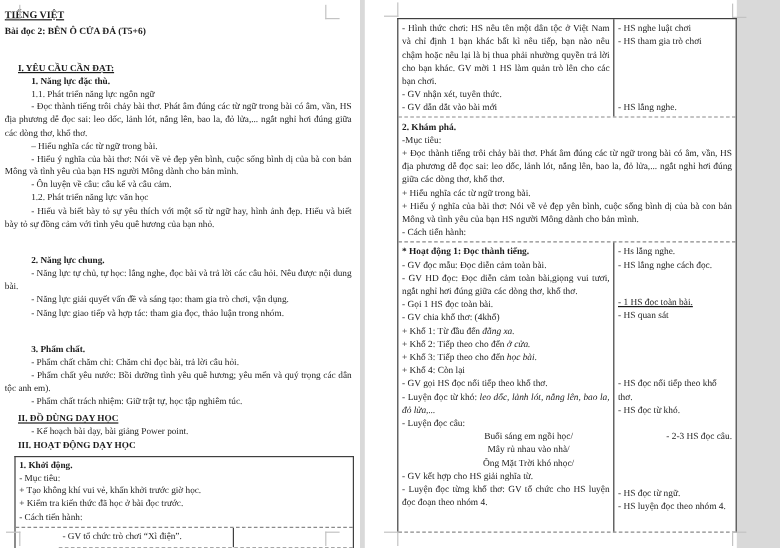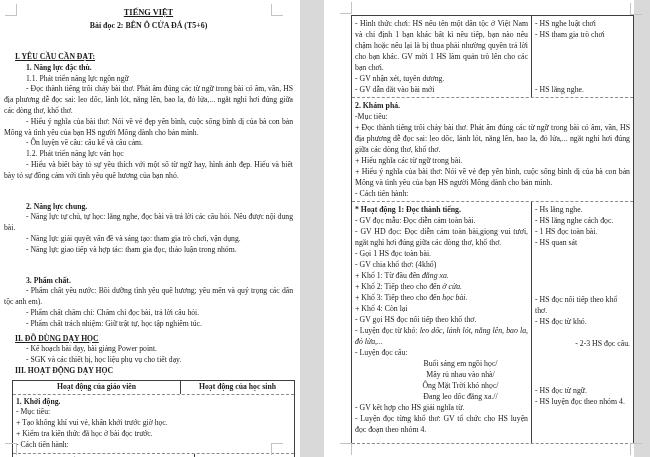--- a/index.html
+++ b/index.html
@@ -4,32 +4,32 @@
 <style>
   html,body{margin:0;padding:0;}
   #screen{
     position:relative;width:650px;height:457px;overflow:hidden;
     background:#d9d9d9;
     font-family:"Liberation Serif","DejaVu Serif",serif;
     color:#1b1b1b;
   }
   .page{position:absolute;top:0;background:#ffffff;height:457px;}
   #page1{left:0;width:300px;}
-  #page2{left:324px;width:310px;}
+  #page2{left:304px;width:310px;}
 
   
   .mark{position:absolute;width:11px;height:11px;border:0 solid #c3c3c3;}
   .mark.tl{border-right-width:1px;border-bottom-width:1px;}
   .mark.tr{border-left-width:1px;border-bottom-width:1px;}
   .mark.bl{border-right-width:1px;border-top-width:1px;}
   .mark.br{border-left-width:1px;border-top-width:1px;}
 
   
   .p1content{padding:7px 7px 0 4px;font-size:7.7px;line-height:10.8px;}
-  .c{text-align:center;}
+  .c{text-align:left;}
   .b{font-weight:bold;}
   .u{text-decoration:underline;}
   .it{font-style:italic;}
   .title{font-size:8.4px;line-height:11px;}
   .subtitle{font-size:7.9px;line-height:11px;margin-top:2px;}
   .p{margin:0;text-align:justify;text-indent:22px;}
   .hsec{margin:0;text-indent:11px;}
   .h1sec{margin-top:21px;}
   .hnum{margin:0;text-indent:22px;}
   .mt3{margin-top:20px;}
@@ -51,21 +51,21 @@
   .just{text-align:justify;}
 
   
   .tbl-right{margin-left:27px;width:281px;margin-top:15px;font-size:7.8px;line-height:11px;}
   .tbl-right .gvcell{width:180px;}
   .tbl-right .hscell{width:101px;}
   .rowa{min-height:80px;}
   .rowc{min-height:242px;}
   .poem{margin:0 0 0 38px;text-align:center;}
   .mA{margin-top:44px;}
-  .m14{margin-top:0;}
+  .m14{margin-top:20px;text-decoration:underline;}
   .m46{margin-top:46px;}
   .m11{margin-top:11px;text-align:right;}
   .m36{margin-top:36px;}
 </style>
 </head>
 <body>
 
 <div id="screen">
 
   <div class="page" id="page1">
@@ -75,42 +75,38 @@
     <span class="mark br" style="left:271px;top:443px;"></span>
 
     <div class="p1content">
       <div class="c title b"><span class="u">TIẾNG VIỆT</span></div>
       <div class="c subtitle b">Bài đọc 2: BÊN Ô CỬA ĐÁ (T5+6)</div>
 
       <p class="hsec h1sec b u">I. YÊU CẦU CẦN ĐẠT:</p>
       <p class="hnum b">1. Năng lực đặc thù.</p>
       <p class="hnum">1.1. Phát triển năng lực ngôn ngữ</p>
       <p class="p">- Đọc thành tiếng trôi chảy bài thơ. Phát âm đúng các từ ngữ trong bài có âm, vần, HS địa phương dễ đọc sai: leo dốc, lảnh lót, nắng lên, bao la, đỏ lửa,... ngắt nghỉ hơi đúng giữa các dòng thơ, khổ thơ.</p>
+      <p class="p">– Hiểu nghĩa các từ ngữ trong bài.</p>
       <p class="p">- Hiểu ý nghĩa của bài thơ: Nói về vẻ đẹp yên bình, cuộc sống bình dị của bà con bản Mông và tình yêu của bạn HS người Mông dành cho bản mình.</p>
       <p class="p">- Ôn luyện về câu: câu kể và câu cảm.</p>
       <p class="hnum">1.2. Phát triển năng lực văn học</p>
       <p class="p">- Hiểu và biết bày tỏ sự yêu thích với một số từ ngữ hay, hình ảnh đẹp. Hiểu và biết bày tỏ sự đồng cảm với tình yêu quê hương của bạn nhỏ.</p>
       <p class="hnum b mt3">2. Năng lực chung.</p>
       <p class="p">- Năng lực tự chủ, tự học: lắng nghe, đọc bài và trả lời các câu hỏi. Nêu được nội dung bài.</p>
       <p class="p">- Năng lực giải quyết vấn đề và sáng tạo: tham gia trò chơi, vận dụng.</p>
       <p class="p">- Năng lực giao tiếp và hợp tác: tham gia đọc, thảo luận trong nhóm.</p>
       <p class="hnum b mt3">3. Phẩm chất.</p>
+      <p class="p">- Phẩm chất chăm chỉ: Chăm chỉ đọc bài, trả lời câu hỏi.</p>
       <p class="p">- Phẩm chất yêu nước: Bồi dưỡng tình yêu quê hương; yêu mến và quý trọng các dân tộc anh em).</p>
-      <p class="p">- Phẩm chất chăm chỉ: Chăm chỉ đọc bài, trả lời câu hỏi.</p>
       <p class="p">- Phẩm chất trách nhiệm: Giữ trật tự, học tập nghiêm túc.</p>
       <p class="hsec b mt4">II. ĐỒ DÙNG DẠY HỌC</p>
       <p class="p">- Kế hoạch bài dạy, bài giảng Power point.</p>
-      <p class="p">- SGK và các thiết bị, học liệu phụ vụ cho tiết dạy.</p>
       <p class="hsec b">III. HOẠT ĐỘNG DẠY HỌC</p>
 
       <div class="tbl tbl-left">
-        <div class="trow thead split">
-          <div class="gvcell">Hoạt động của giáo viên</div>
-          <div class="hscell">Hoạt động của học sinh</div>
-        </div>
         <div class="trow merged">
           <p class="line b">1. Khởi động.</p>
           <p class="line">- Mục tiêu:</p>
           <p class="line">+ Tạo không khí vui vẻ, khấn khởi trước giờ học.</p>
           <p class="line">+ Kiểm tra kiến thức đã học ở bài đọc trước.</p>
           <p class="line">- Cách tiến hành:</p>
         </div>
         <div class="trow split" style="min-height:17px;margin-left:36px;">
           <div class="gvcell">
             <p class="line">- GV tổ chức trò chơi “Xì điện”.</p>
@@ -125,21 +121,21 @@
     <span class="mark tl" style="left:16px;top:2px;"></span>
     <span class="mark tr" style="left:306px;top:3px;"></span>
     <span class="mark bl" style="left:16px;top:443px;"></span>
     <span class="mark br" style="left:306px;top:443px;"></span>
 
     <div class="tbl tbl-right">
 
       <div class="trow split rowa">
         <div class="gvcell">
           <p class="line just">- Hình thức chơi: HS nêu tên một dân tộc ở Việt Nam và chỉ định 1 bạn khác bất kì nêu tiếp, bạn nào nêu chậm hoặc nêu lại là bị thua phải nhường quyền trả lời cho bạn khác. GV mời 1 HS làm quản trò lên cho các bạn chơi.</p>
-          <p class="line">- GV nhận xét, tuyên dương.</p>
+          <p class="line">- GV nhận xét, tuyên thức.</p>
           <p class="line">- GV dẫn dắt vào bài mới</p>
         </div>
         <div class="hscell">
           <p class="line">- HS nghe luật chơi</p>
           <p class="line">- HS tham gia trò chơi</p>
           <p class="line mA">- HS lắng nghe.</p>
         </div>
       </div>
 
       <div class="trow merged">
@@ -161,21 +157,20 @@
           <p class="line"><span>+ Khổ 1: Từ đầu đến </span><span class="it">đằng xa.</span></p>
           <p class="line"><span>+ Khổ 2: Tiếp theo cho đến </span><span class="it">ở cửa.</span></p>
           <p class="line"><span>+ Khổ 3: Tiếp theo cho đến </span><span class="it">học bài.</span></p>
           <p class="line">+ Khổ 4: Còn lại</p>
           <p class="line">- GV gọi HS đọc nối tiếp theo khổ thơ.</p>
           <p class="line just"><span>- Luyện đọc từ khó: </span><span class="it">leo dốc, lảnh lót, nắng lên, bao la, đỏ lửa,...</span></p>
           <p class="line">- Luyện đọc câu:</p>
           <p class="poem">Buổi sáng em ngồi học/</p>
           <p class="poem">Mây rủ nhau vào nhà/</p>
           <p class="poem">Ông Mặt Trời khó nhọc/</p>
-          <p class="poem">Đang leo dốc đằng xa.//</p>
           <p class="line">- GV kết hợp cho HS giải nghĩa từ.</p>
           <p class="line just">- Luyện đọc từng khổ thơ: GV tổ chức cho HS luyện đọc đoạn theo nhóm 4.</p>
         </div>
         <div class="hscell">
           <p class="line">- Hs lắng nghe.</p>
           <p class="line">- HS lắng nghe cách đọc.</p>
           <p class="line m14">- 1 HS đọc toàn bài.</p>
           <p class="line">- HS quan sát</p>
           <p class="line m46">- HS đọc nối tiếp theo khổ thơ.</p>
           <p class="line">- HS đọc từ khó.</p>

